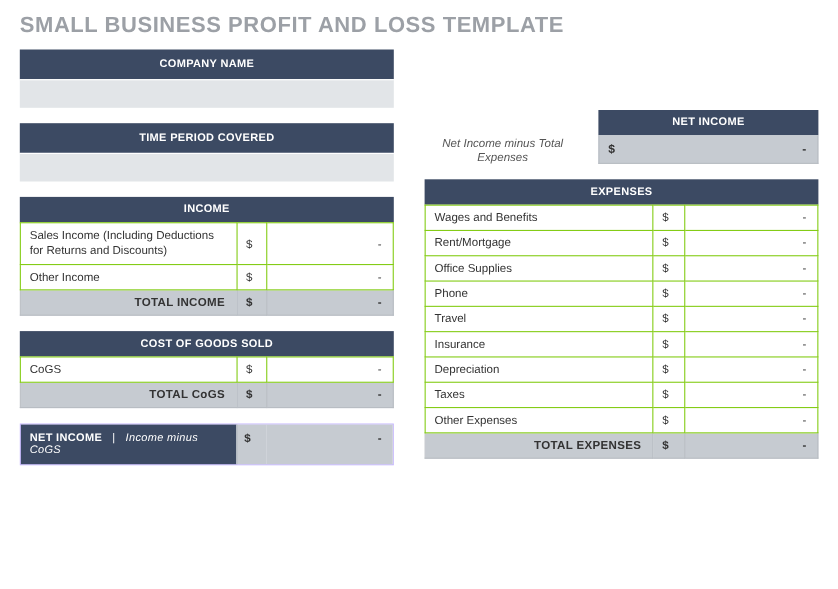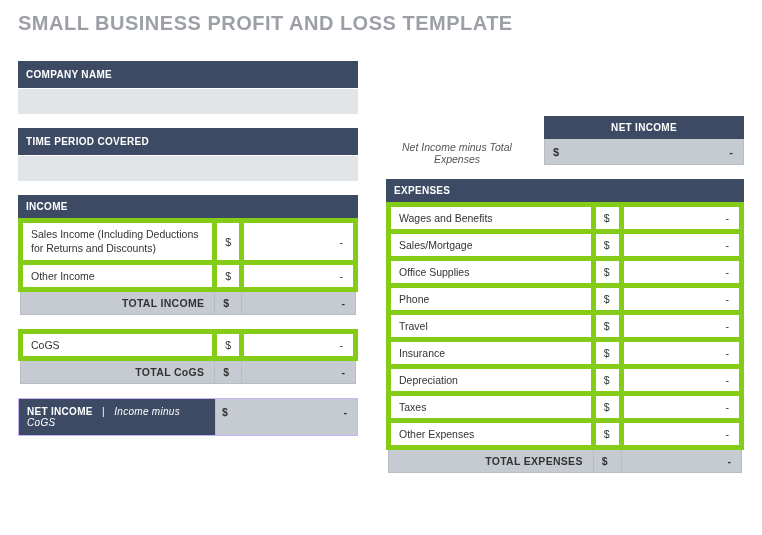--- a/index.html
+++ b/index.html
@@ -9,49 +9,50 @@
     padding: 12px 18px;
     width: 762px;
     font-size: 11px;
     color: #333;
   }
   .title {
     font-size: 20px;
     font-weight: 700;
     color: #9ca0a6;
     letter-spacing: 0.5px;
-    margin-bottom: 26px;
+    margin-bottom: 10px;
   }
   .cols {
     display: flex;
     gap: 28px;
   }
   .left { width: 340px; }
   .right { width: 358px; }
   .block { margin-bottom: 14px; }
   .hdr {
     background: #3c4a63;
     color: #fff;
     font-weight: 700;
     font-size: 10px;
     padding: 6px 8px;
     letter-spacing: 0.3px;
+    text-align: center;
   }
   .hdr.tall { padding: 8px 8px; }
   .input-area {
     background: #e2e5e8;
     height: 26px;
     border-top: 1px solid #fff;
   }
   table {
     width: 100%;
     border-collapse: collapse;
   }
   td {
-    border: 5px solid #84cc16;
+    border: 1px solid #84cc16;
     padding: 5px 8px;
     font-size: 10.5px;
     vertical-align: middle;
     height: 22px;
   }
   td.label { width: 58%; }
   td.cur { width: 8%; text-align: left; }
   td.val { width: 34%; text-align: right; padding-right: 10px; }
   .total-row td {
     background: #c6cbd1;
@@ -146,20 +147,21 @@
         <tr class="total-row">
           <td class="label">TOTAL INCOME</td>
           <td class="cur">$</td>
           <td class="val">-</td>
         </tr>
       </tbody>
         </table>
     </div>
 
     <div class="block">
+      <div class="hdr">COST OF GOODS SOLD</div>
       <table>
         <tbody>
             <tr>
           <td class="label">CoGS</td>
           <td class="cur">$</td>
           <td class="val">-</td>
         </tr>
         <tr class="total-row">
           <td class="label">TOTAL CoGS</td>
           <td class="cur">$</td>
@@ -199,21 +201,21 @@
     <div class="block" style="margin-top:14px;border-radius:29px;">
       <div class="hdr">EXPENSES</div>
       <table>
         <tbody>
             <tr>
               <td class="label">Wages and Benefits</td>
               <td class="cur">$</td>
               <td class="val">-</td>
             </tr>
         <tr>
-              <td class="label">Sales/Mortgage</td>
+              <td class="label">Rent/Mortgage</td>
               <td class="cur">$</td>
               <td class="val">-</td>
             </tr>
         <tr>
               <td class="label">Office Supplies</td>
               <td class="cur">$</td>
               <td class="val">-</td>
             </tr>
         <tr>
               <td class="label">Phone</td>

